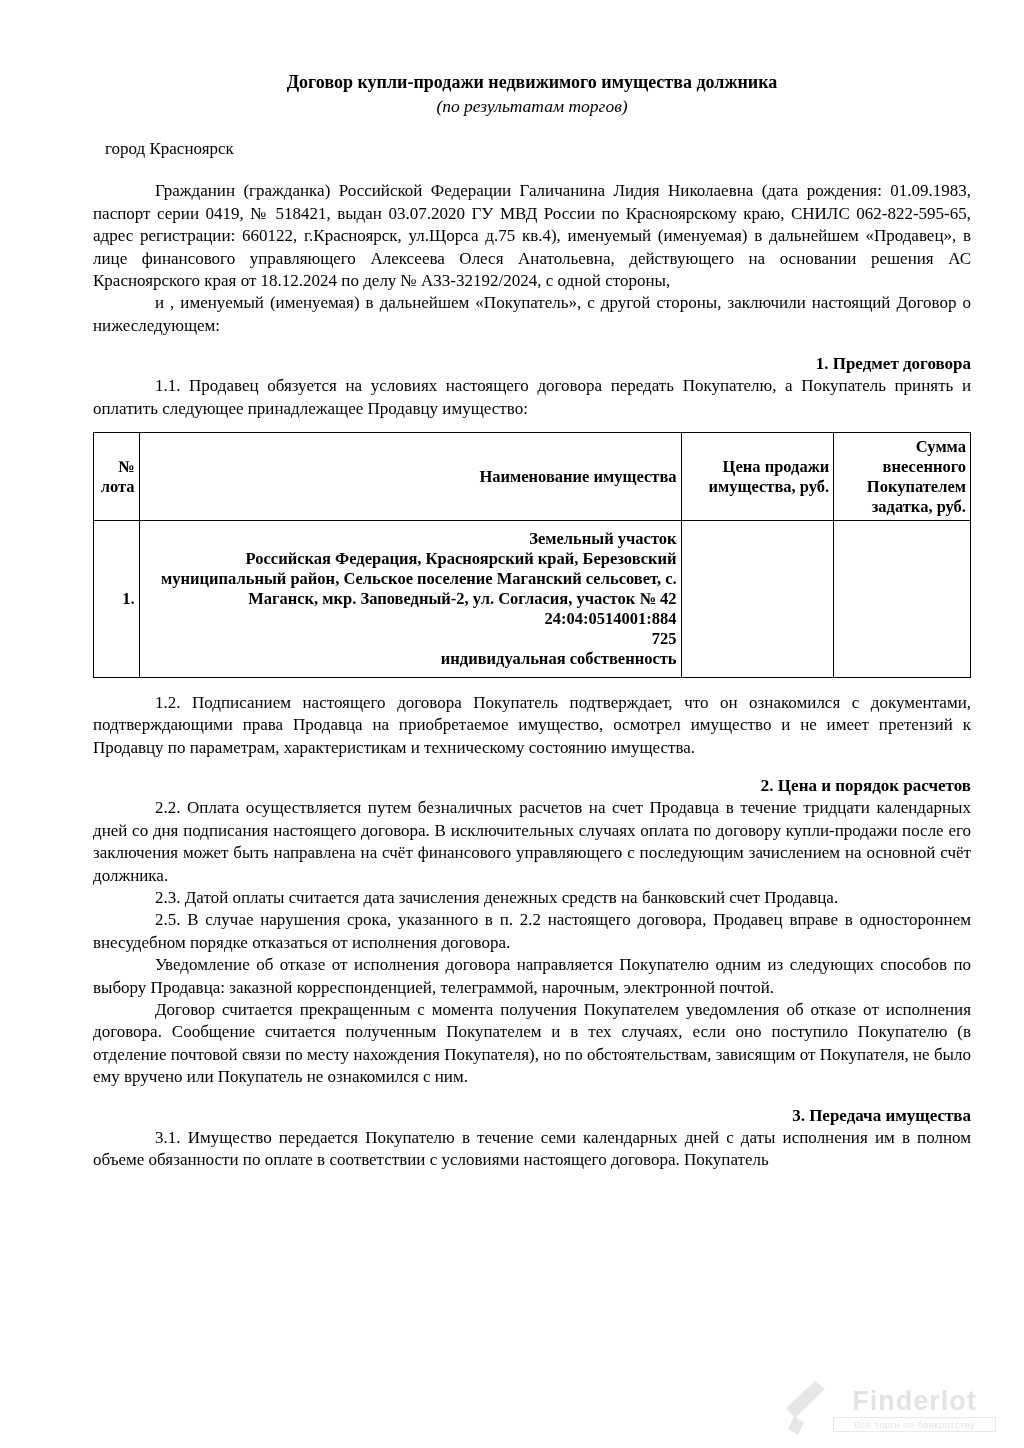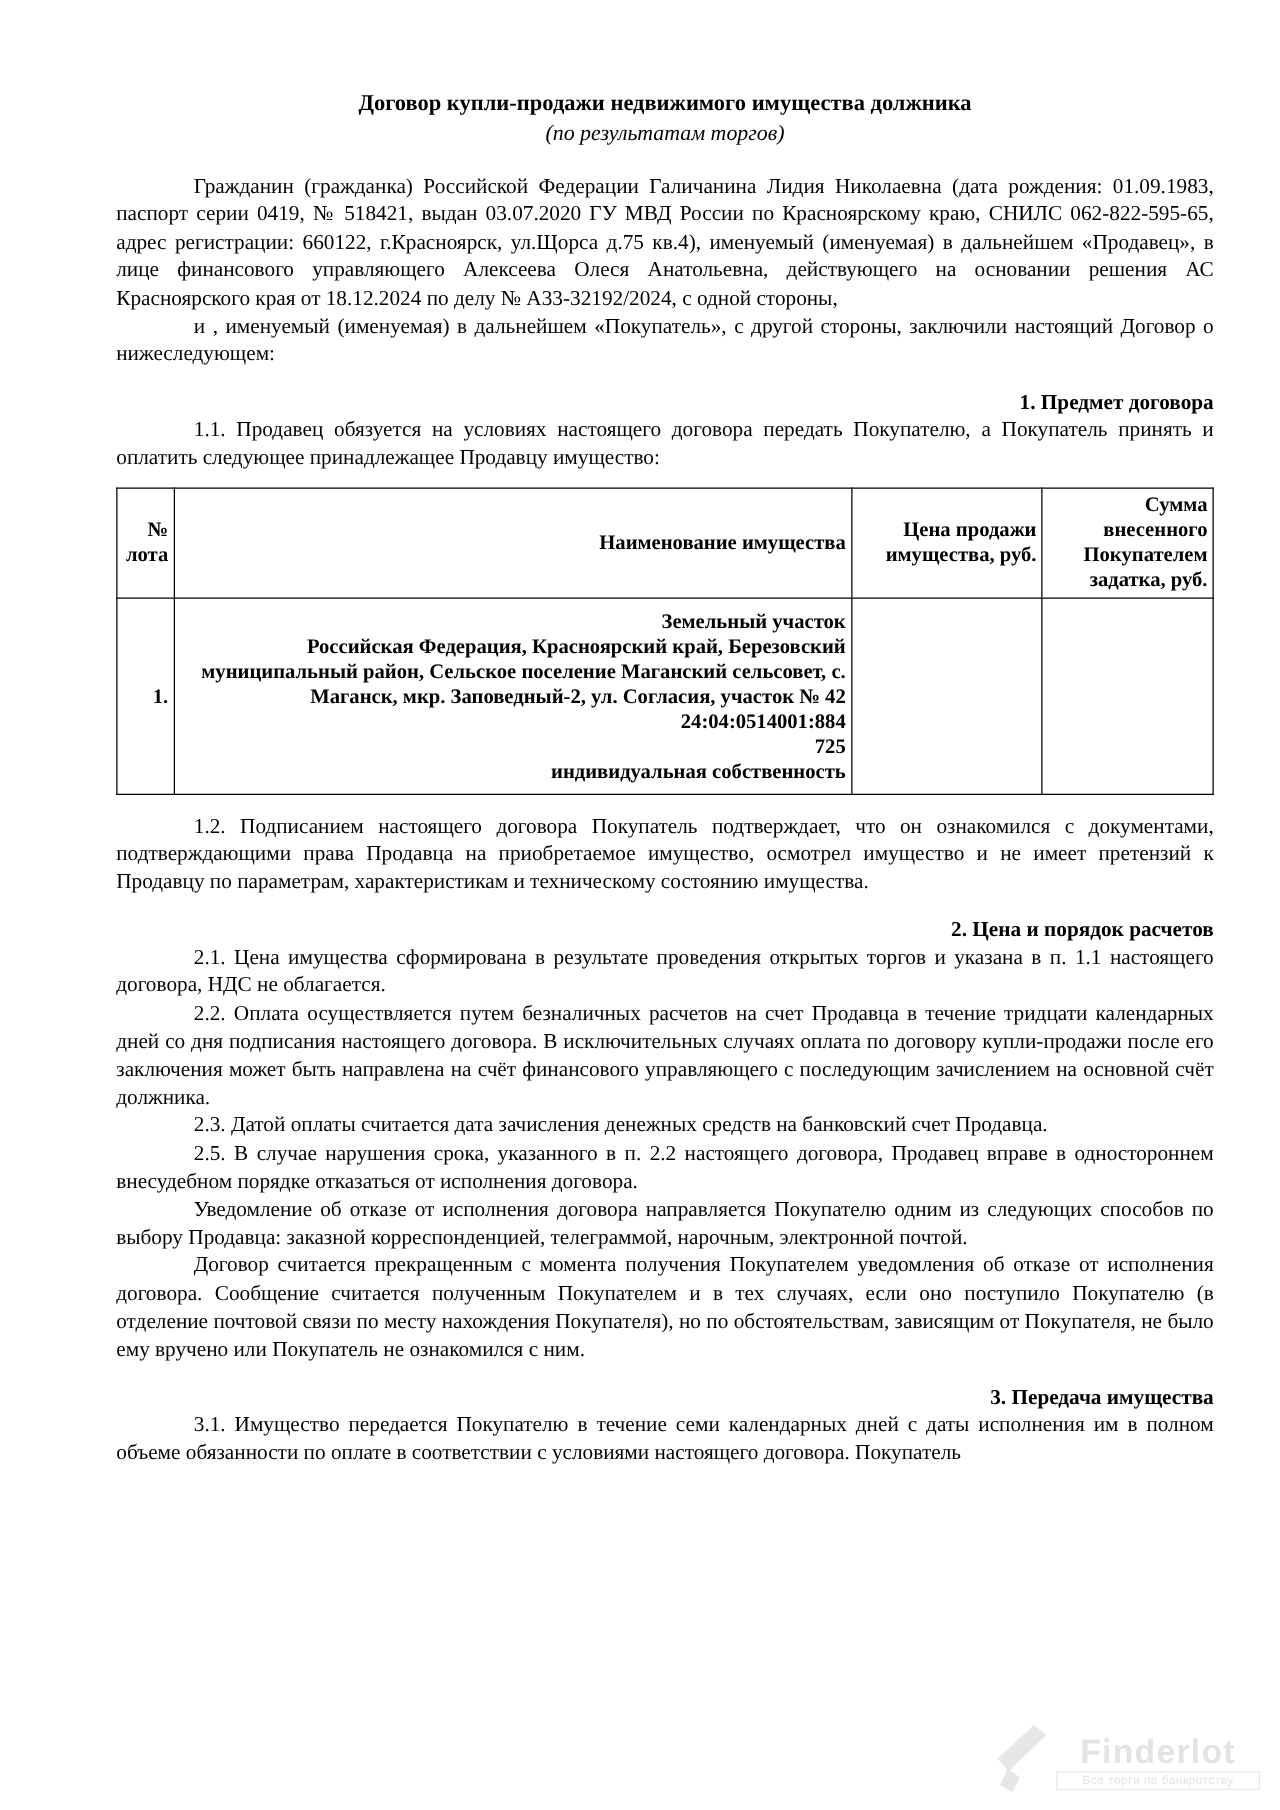--- a/index.html
+++ b/index.html
@@ -69,21 +69,21 @@
   }
   table.lots thead tr { height: 88px; }
   table.lots tbody tr { height: 157px; }
   .col-lot { width: 5.2%; }
   .col-name { width: 61.8%; }
   .col-price { width: 17.4%; }
   .col-deposit { width: 15.6%; }
   .prop-line { margin: 0; }
   .watermark {
     position: absolute;
-    right: 16px; bottom: 8px;
+    right: 28px; bottom: 8px;
     display: flex;
     align-items: center;
     gap: 6px;
     user-select: none;
   }
   .wm-text-block { display: flex; flex-direction: column; align-items: center; }
   .wm-name {
     font-family: "Liberation Sans", sans-serif;
     font-weight: bold;
     font-size: 27px;
@@ -104,20 +104,21 @@
   }
 </style>
 </head>
 <body>
 
 <div class="page">
 
   <h1 class="doc-title">Договор купли-продажи недвижимого имущества должника</h1>
   <div class="doc-subtitle">(по результатам торгов)</div>
 
+  <div class="doc-city">город Красноярск</div>
 
   <p class="body-par first-par"><span>Гражданин (гражданка) Российской Федерации </span><span class="bold">Галичанина Лидия Николаевна</span><span> (дата рождения: 01.09.1983, паспорт серии 0419, № 518421, выдан 03.07.2020 ГУ МВД России по Красноярскому краю, СНИЛС 062-822-595-65, адрес регистрации: 660122, г.Красноярск, ул.Щорса д.75 кв.4), именуемый (именуемая) в дальнейшем «Продавец», в лице финансового управляющего </span><span class="bold">Алексеева Олеся Анатольевна</span><span>, действующего на основании решения АС Красноярского края от 18.12.2024 по делу № А33-32192/2024, с одной стороны,</span></p>
 
   <p class="body-par">и , именуемый (именуемая) в дальнейшем «Покупатель», с другой стороны, заключили настоящий Договор о нижеследующем:</p>
 
   <h2 class="sec-heading">1. Предмет договора</h2>
   <p class="body-par">1.1. Продавец обязуется на условиях настоящего договора передать Покупателю, а Покупатель принять и оплатить следующее принадлежащее Продавцу имущество:</p>
 
   <table class="lots">
     <colgroup>
@@ -146,21 +147,20 @@
         </td>
         <td></td>
         <td></td>
       </tr>
     </tbody>
   </table>
 
   <p class="body-par">1.2. Подписанием настоящего договора Покупатель подтверждает, что он ознакомился с документами, подтверждающими права Продавца на приобретаемое имущество, осмотрел имущество и не имеет претензий к Продавцу по параметрам, характеристикам и техническому состоянию имущества.</p>
 
   <h2 class="sec-heading">2. Цена и порядок расчетов</h2>
-  <p class="body-par">2.1. Цена имущества сформирована в результате проведения открытых торгов и указана в п. 1.1 настоящего договора, НДС не облагается.</p>
   <p class="body-par">2.2. Оплата осуществляется путем безналичных расчетов на счет Продавца в течение тридцати календарных дней со дня подписания настоящего договора. В исключительных случаях оплата по договору купли-продажи после его заключения может быть направлена на счёт финансового управляющего с последующим зачислением на основной счёт должника.</p>
   <p class="body-par">2.3. Датой оплаты считается дата зачисления денежных средств на банковский счет Продавца.</p>
   <p class="body-par">2.5. В случае нарушения срока, указанного в п. 2.2 настоящего договора, Продавец вправе в одностороннем внесудебном порядке отказаться от исполнения договора.</p>
   <p class="body-par">Уведомление об отказе от исполнения договора направляется Покупателю одним из следующих способов по выбору Продавца: заказной корреспонденцией, телеграммой, нарочным, электронной почтой.</p>
   <p class="body-par">Договор считается прекращенным с момента получения Покупателем уведомления об отказе от исполнения договора. Сообщение считается полученным Покупателем и в тех случаях, если оно поступило Покупателю (в отделение почтовой связи по месту нахождения Покупателя), но по обстоятельствам, зависящим от Покупателя, не было ему вручено или Покупатель не ознакомился с ним.</p>
 
   <h2 class="sec-heading">3. Передача имущества</h2>
   <p class="body-par">3.1. Имущество передается Покупателю в течение семи календарных дней с даты исполнения им в полном объеме обязанности по оплате в соответствии с условиями настоящего договора. Покупатель</p>
 
 </div>

